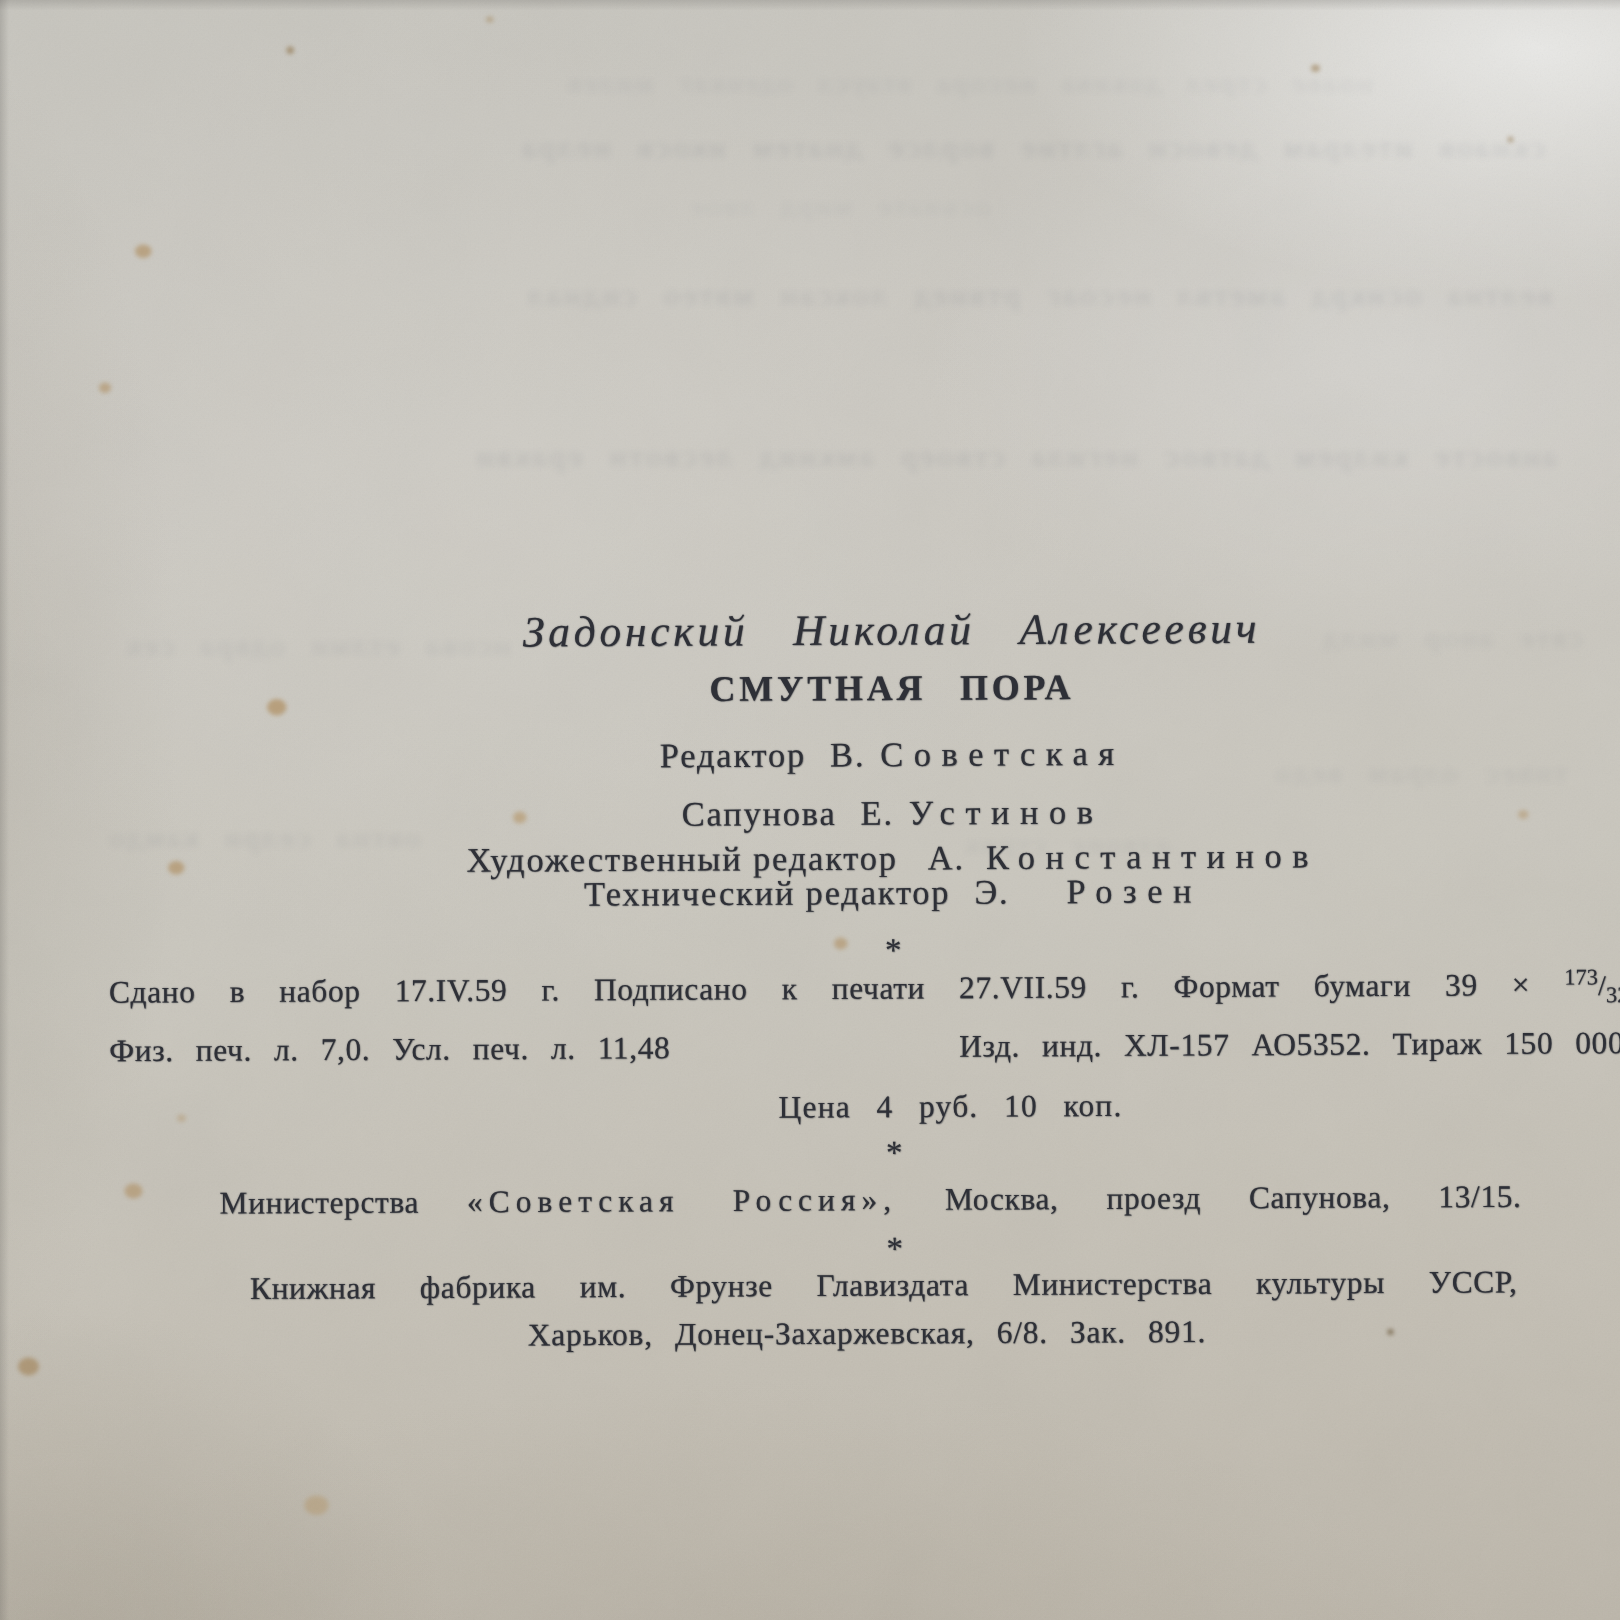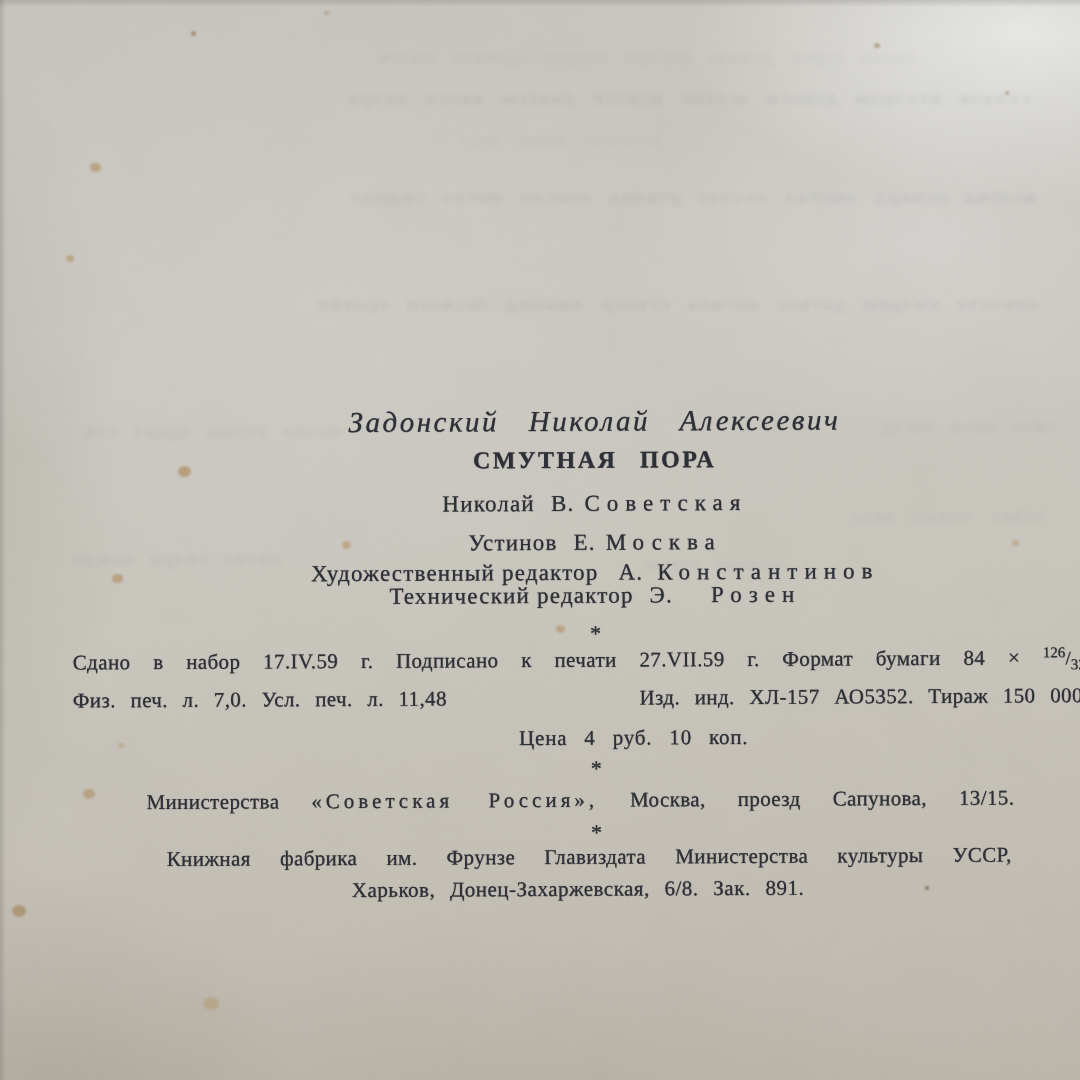--- a/index.html
+++ b/index.html
@@ -130,31 +130,31 @@
     </div>
   <div class="edge-top"></div>
   <div class="edge-left"></div>
 
   <div class="content" style="color: rgb(46, 48, 55);">
 
     <div class="line author ctr">Задонский Николай Алексеевич</div>
 
     <div class="line title ctr">СМУТНАЯ ПОРА</div>
 
-    <div class="line credit cr-editor ctr"><span>Николай</span><span class="init">В.</span><span class="surname">Советская</span></div>
+    <div class="line credit cr-editor ctr"><span>Редактор</span><span class="init">В.</span><span class="surname">Советская</span></div>
 
-    <div class="line credit cr-artist ctr"><span>Устинов</span><span class="init">Е.</span><span class="surname">Москва</span></div>
+    <div class="line credit cr-artist ctr"><span>Сапунова</span><span class="init">Е.</span><span class="surname">Устинов</span></div>
 
     <div class="line credit cr-arted ctr"><span>Художественный редактор</span><span class="init">А.</span><span class="surname">Константинов</span></div>
 
     <div class="line credit cr-teched ctr"><span>Технический редактор</span><span class="init">Э.</span><span class="surname">Розен</span></div>
 
     <div class="line ast ast1 ctr">*</div>
 
-    <div class="line bodyline setline just"><span>Сдано в набор 17.IV.59 г. Подписано к печати 27.VII.59 г. Формат бумаги</span> <span class="format"><span>84 ×</span> <span class="sup">126</span><span class="slash">/</span><span class="sub">32</span></span></div>
+    <div class="line bodyline setline just"><span>Сдано в набор 17.IV.59 г. Подписано к печати 27.VII.59 г. Формат бумаги</span> <span class="format"><span>39 ×</span> <span class="sup">173</span><span class="slash">/</span><span class="sub">32</span></span></div>
 
     <div class="line bodyline physline">
         <span>Физ. печ. л. 7,0. Усл. печ. л. 11,48</span>
         <span>Изд. инд. ХЛ-157 АО5352. Тираж 150 000</span>
       </div>
 
     <div class="line bodyline priceline">Цена 4 руб. 10 коп.</div>
 
     <div class="line ast ast2 ctr">*</div>
 

